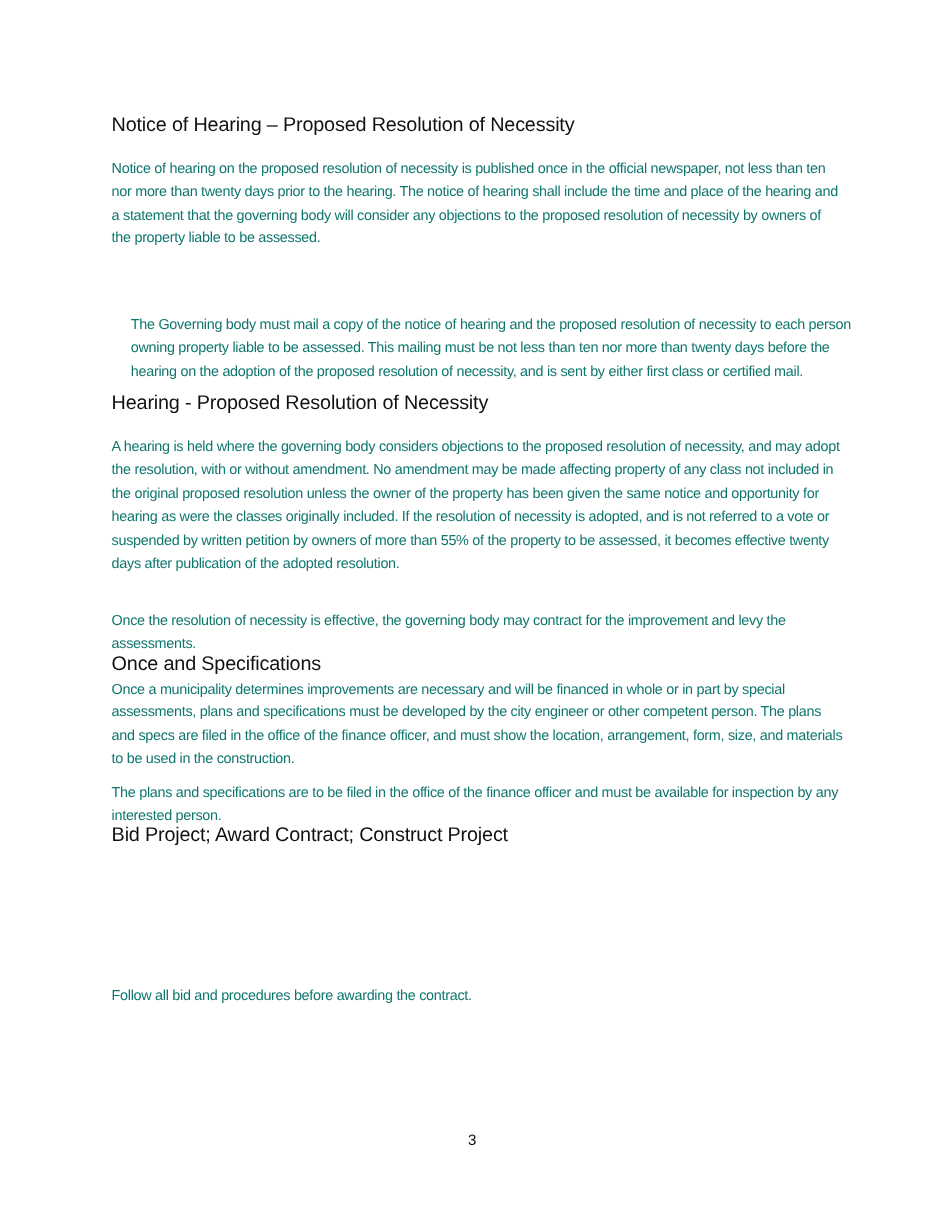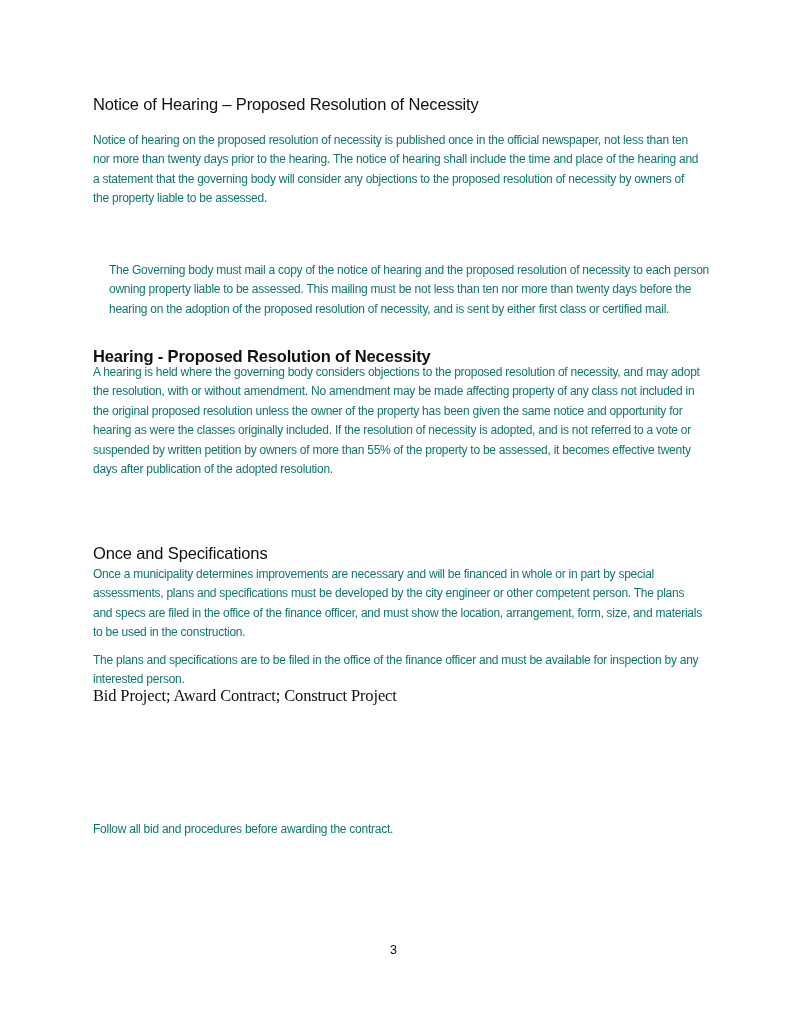--- a/index.html
+++ b/index.html
@@ -15,24 +15,25 @@
 </head>
 <body>
 
 <div class="page">
 
   <div class="h" style="top:94px;">Notice of Hearing – Proposed Resolution of Necessity</div>
   <div class="p" style="top:131px;">Notice of hearing on the proposed resolution of necessity is published once in the official newspaper, not less than ten nor more than twenty days prior to the hearing. The notice of hearing shall include the time and place of the hearing and a statement that the governing body will consider any objections to the proposed resolution of necessity by owners of the property liable to be assessed.</div>
 
   <div class="p" style="top:261px;margin-left:16px;">The Governing body must mail a copy of the notice of hearing and the proposed resolution of necessity to each person owning property liable to be assessed. This mailing must be not less than ten nor more than twenty days before the hearing on the adoption of the proposed resolution of necessity, and is sent by either first class or certified mail.</div>
 
-  <div class="h" style="top:346px;font-weight:bold;">Hearing - Proposed Resolution of Necessity</div>
+  <div class="h" style="top:326px;">Hearing - Proposed Resolution of Necessity</div>
   <div class="p" style="top:363px;">A hearing is held where the governing body considers objections to the proposed resolution of necessity, and may adopt the resolution, with or without amendment. No amendment may be made affecting property of any class not included in the original proposed resolution unless the owner of the property has been given the same notice and opportunity for hearing as were the classes originally included. If the resolution of necessity is adopted, and is not referred to a vote or suspended by written petition by owners of more than 55% of the property to be assessed, it becomes effective twenty days after publication of the adopted resolution.</div>
+  <div class="p" style="top:508px;">Once the resolution of necessity is effective, the governing body may contract for the improvement and levy the assessments.</div>
 
   <div class="h" style="top:543px;">Once and Specifications</div>
   <div class="p" style="top:565px;">Once a municipality determines improvements are necessary and will be financed in whole or in part by special assessments, plans and specifications must be developed by the city engineer or other competent person. The plans and specs are filed in the office of the finance officer, and must show the location, arrangement, form, size, and materials to be used in the construction.</div>
   <div class="p" style="top:651px;">The plans and specifications are to be filed in the office of the finance officer and must be available for inspection by any interested person.</div>
 
-  <div class="h" style="top:686px;font-family:Liberation Serif, serif;">Bid Project; Award Contract; Construct Project</div>
+  <div class="h" style="top:686px;">Bid Project; Award Contract; Construct Project</div>
   <div class="p" style="top:820px;">Follow all bid and procedures before awarding the contract.</div>
 
   <div class="pn">3</div>
 </div>
 
 </body></html>

